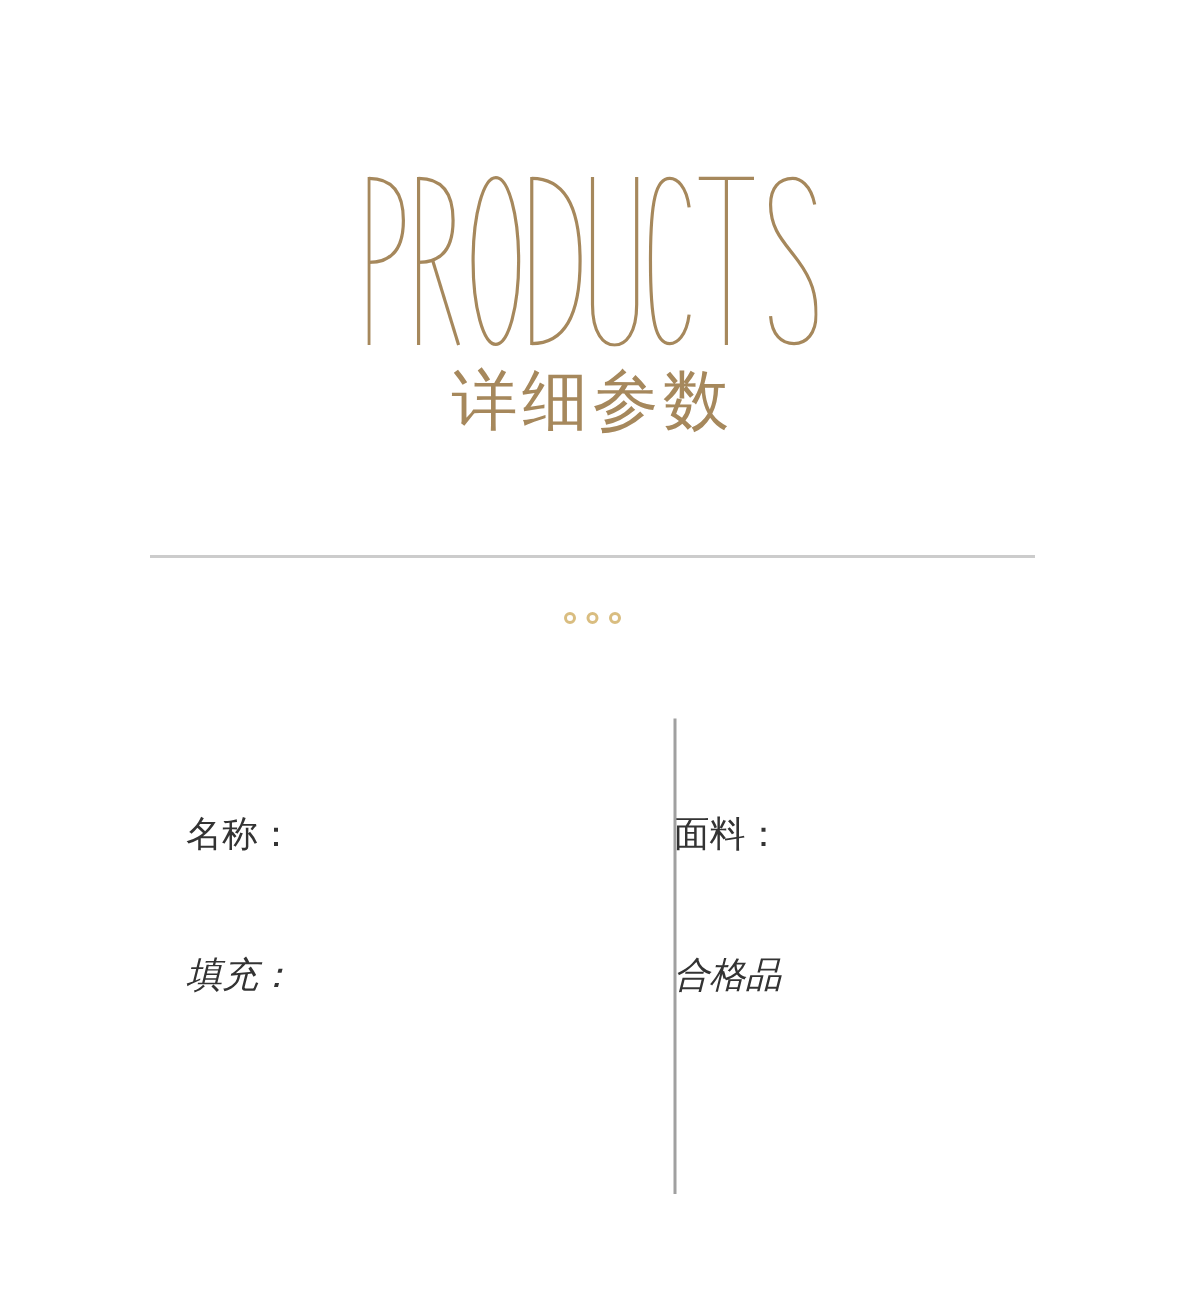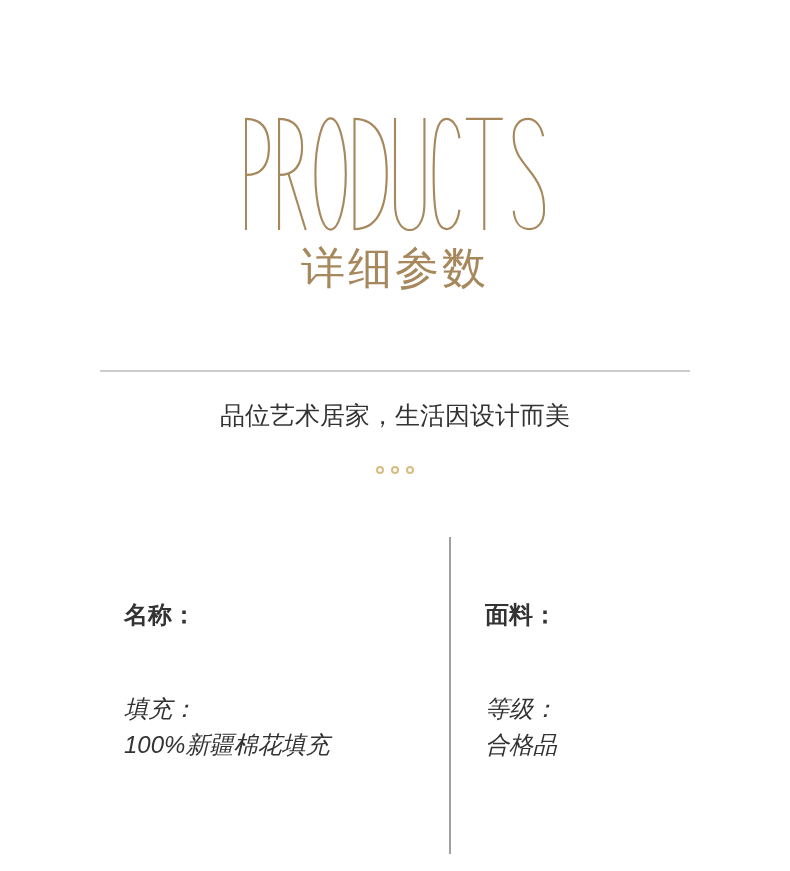--- a/index.html
+++ b/index.html
@@ -84,23 +84,23 @@
   .v-divider {
     position: absolute;
     left: 393px;
     top: 0;
     width: 2px;
     height: 317px;
     background: var(--c-divider_v, #a0a0a0);
   }
   .col { box-sizing: border-box; }
   .col-left  { width: 393px; padding-left: 68px; }
-  .col-right { flex: 1; padding-left: 36px; }
+  .col-right { flex: 1; }
   .param-cell { margin-top: 0; }
-  .param-cell:first-child { margin-top: 60px; font-weight: bold; }
+  .param-cell:first-child { margin-top: 60px; }
   .param-cell + .param-cell { margin-top: 58px; font-style: italic; }
   .param-label, .param-value {
     font-size: 24px;
     line-height: 36px;
     color: var(--c-text, #333333);
     white-space: nowrap;
   }
 </style>
 </head>
 <body>
@@ -147,45 +147,42 @@
       <g transform="translate(288,0)">
         <path d="M36 20 C33 6 25 2 20 2 C10 2 4 9 4 20 C4 38 14 46 24 59 C34 72 37 82 37 96 C37 109 30 116 21 116 C12 116 5 110 4 97"></path>
       </g>
     </svg>
   </div>
 
   <div class="subtitle-cn">详细参数</div>
 
   <div class="h-divider"></div>
 
-  <div class="tagline">品位艺术居家，生活因设计而美</div>
 
   <div class="dots">
       <span class="dot"></span>
       <span class="dot"></span>
       <span class="dot"></span>
     </div>
 
   <div class="params">
     <div class="v-divider"></div>
 
     <div class="col col-left">
       <div class="param-cell">
         <div class="param-label">名称：</div>
       </div>
       <div class="param-cell">
         <div class="param-label">填充：</div>
-        <div class="param-value">100%新疆棉花填充</div>
       </div>
     </div>
 
     <div class="col col-right">
       <div class="param-cell">
         <div class="param-label">面料：</div>
       </div>
       <div class="param-cell">
-        <div class="param-label">等级：</div>
         <div class="param-value">合格品</div>
       </div>
     </div>
   </div>
 
 </div>
 
 </body></html>

